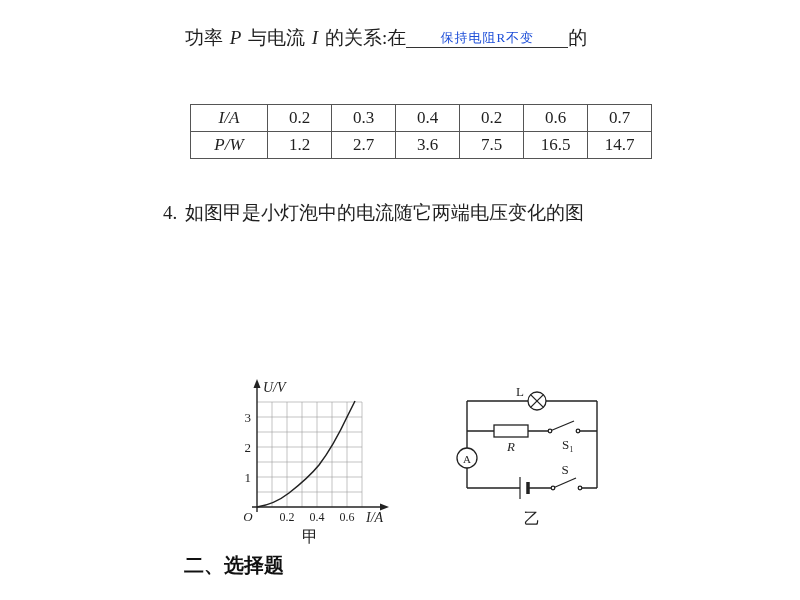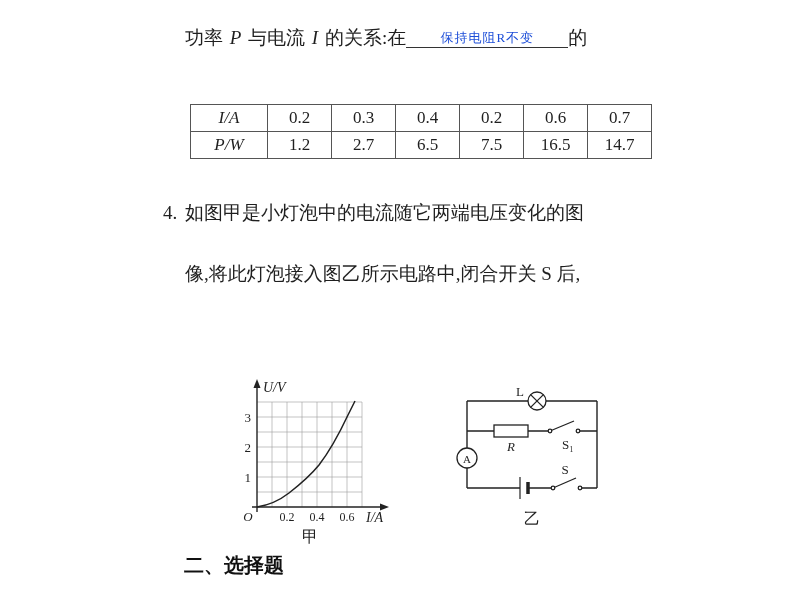--- a/index.html
+++ b/index.html
@@ -58,31 +58,30 @@
         <td class="cell">0.3</td>
         <td class="cell">0.4</td>
         <td class="cell">0.2</td>
         <td class="cell">0.6</td>
         <td class="cell">0.7</td>
       </tr>
       <tr>
         <td class="hdr">P/W</td>
         <td class="cell">1.2</td>
         <td class="cell">2.7</td>
-        <td class="cell">6.5</td>
+        <td class="cell">3.6</td>
         <td class="cell">7.5</td>
         <td class="cell">16.5</td>
         <td class="cell">14.7</td>
       </tr>
     </tbody>
   </table>
 
   <div class="q4">
     <div class="qline"><span class="qnum">4.</span><span>如图甲是小灯泡中的电流随它两端电压变化的图</span></div>
-    <div class="qline indent"><span>像,将此灯泡接入图乙所示电路中,闭合开关 S 后,</span></div>
   </div>
 
   <div class="graph-box">
     <svg width="185" height="178" viewBox="0 0 185 178">
       <g stroke="#9a9a9a" stroke-width="0.6" fill="none">
         <path d="M50,30V135 M65,30V135 M80,30V135 M95,30V135 M110,30V135 M125,30V135 M140,30V135"></path>
         <path d="M35,120H140 M35,105H140 M35,90H140 M35,75H140 M35,60H140 M35,45H140 M35,30H140"></path>
       </g>
       <g stroke="#222" stroke-width="1.4" fill="none">
         <line x1="35" y1="140" x2="35" y2="14"></line>

